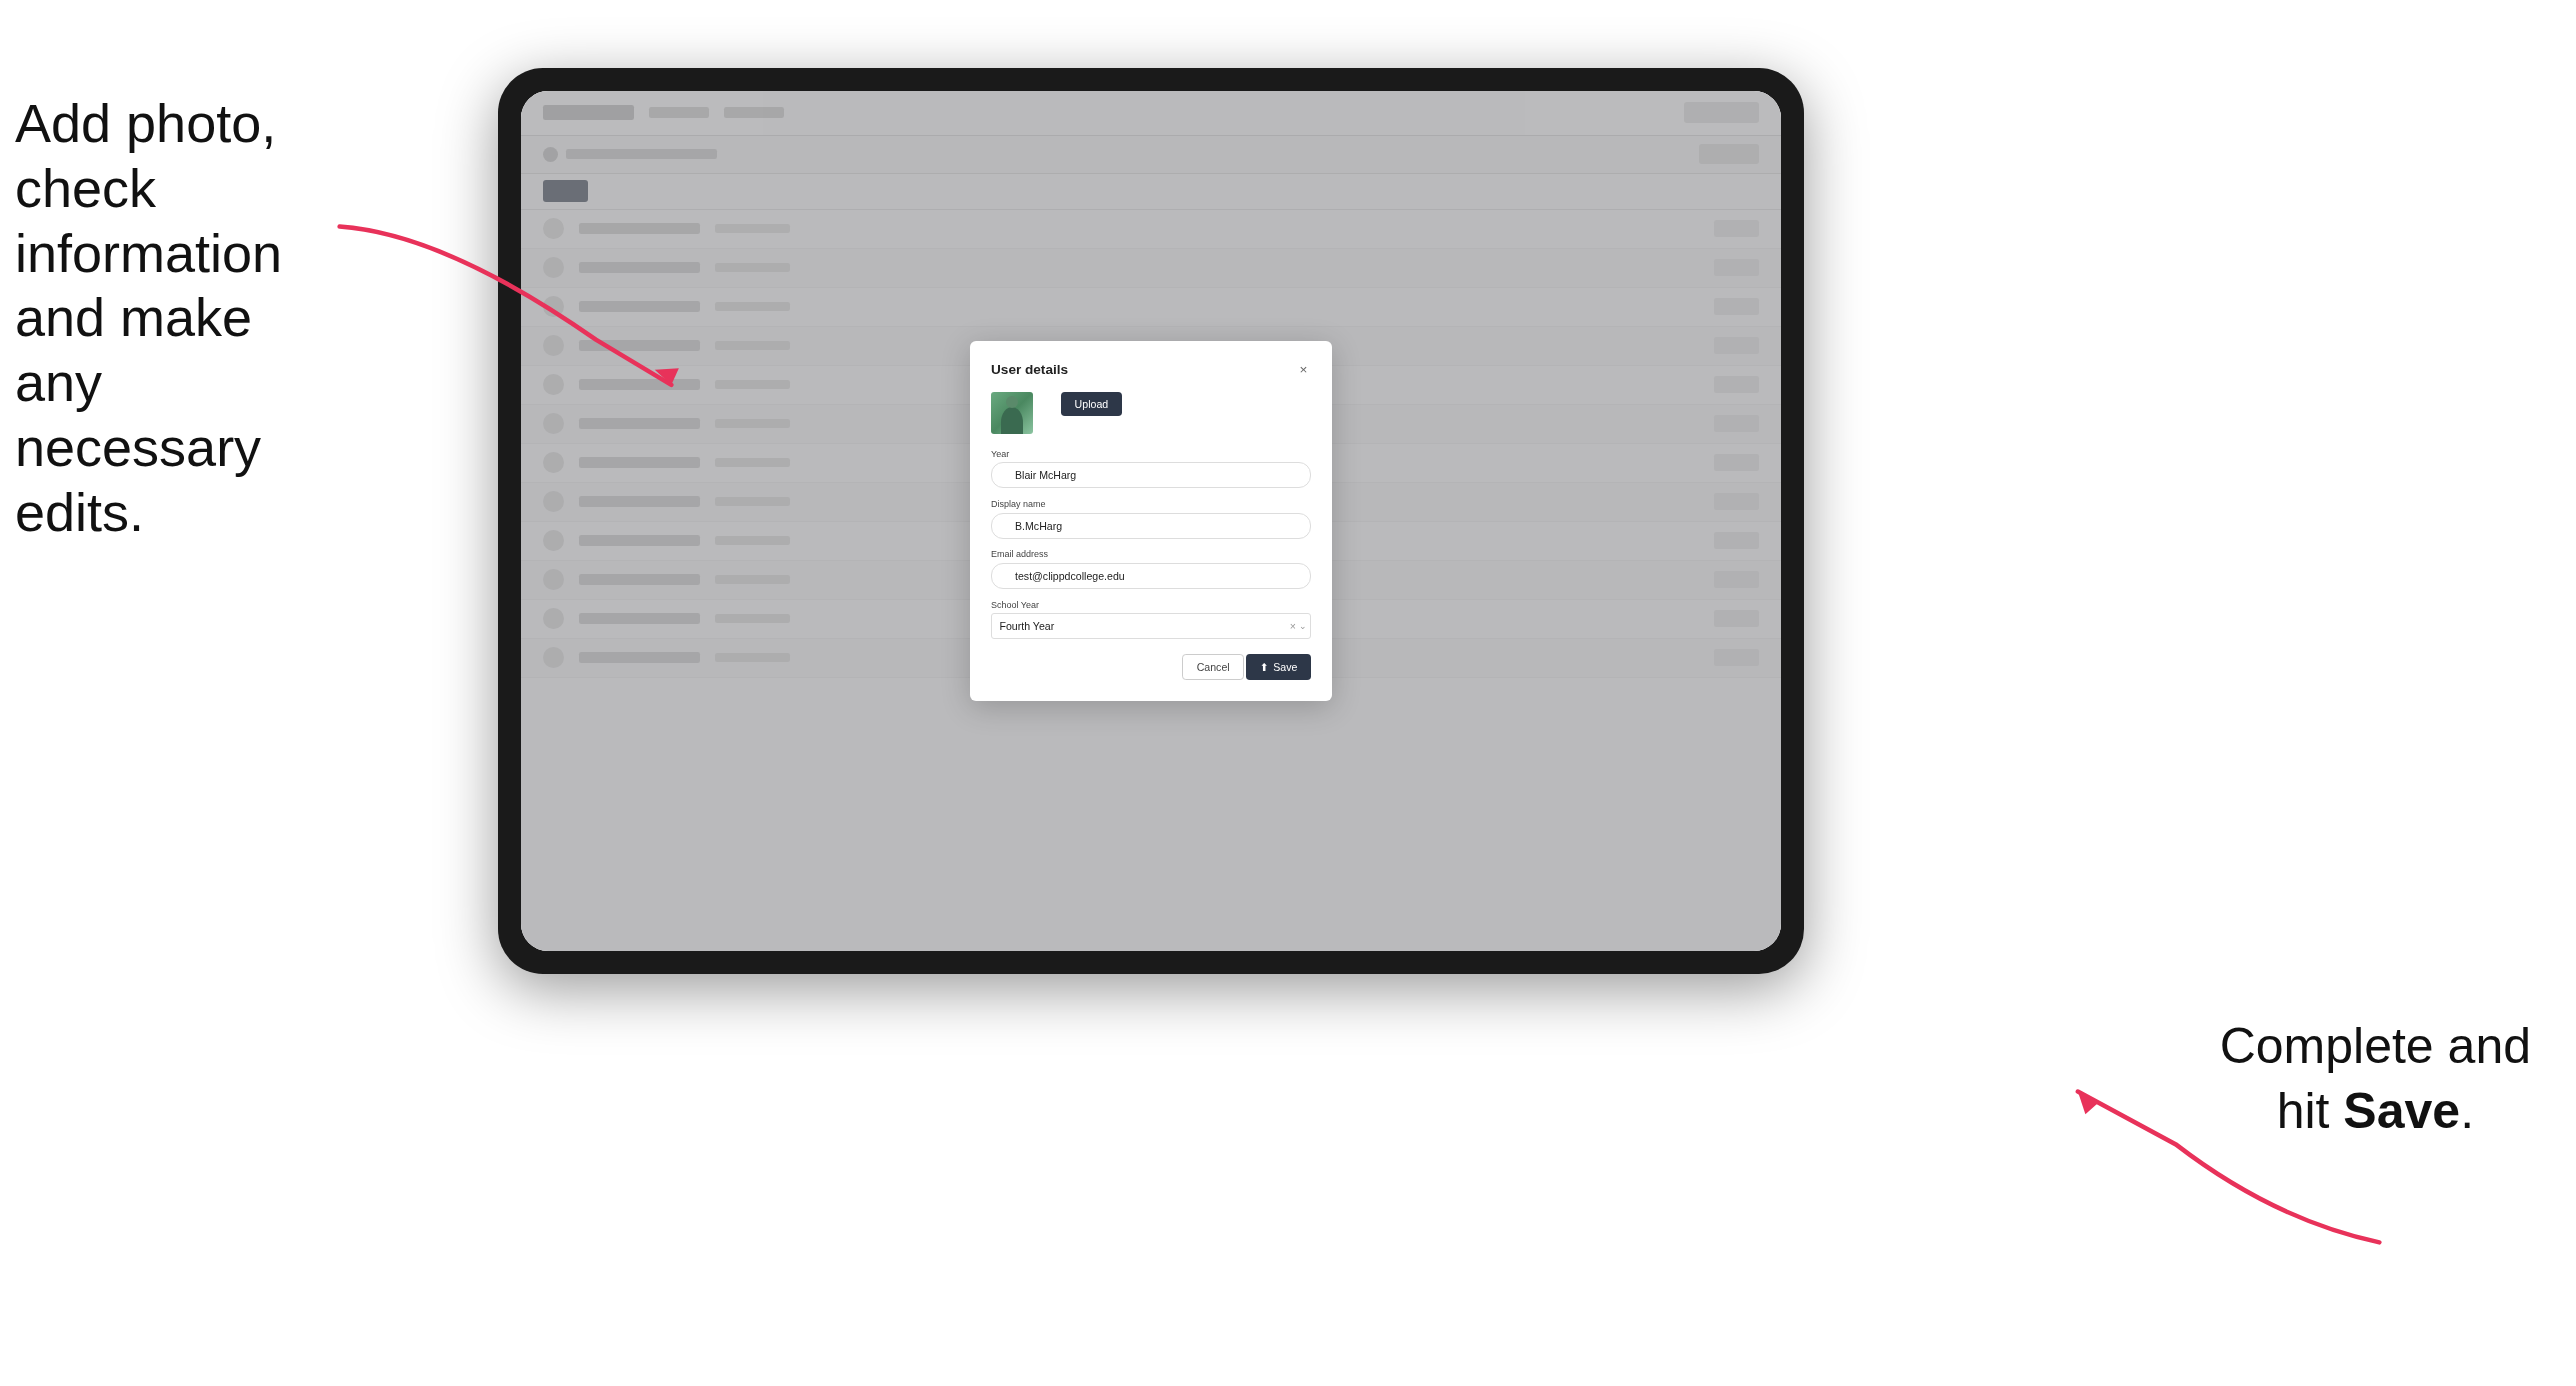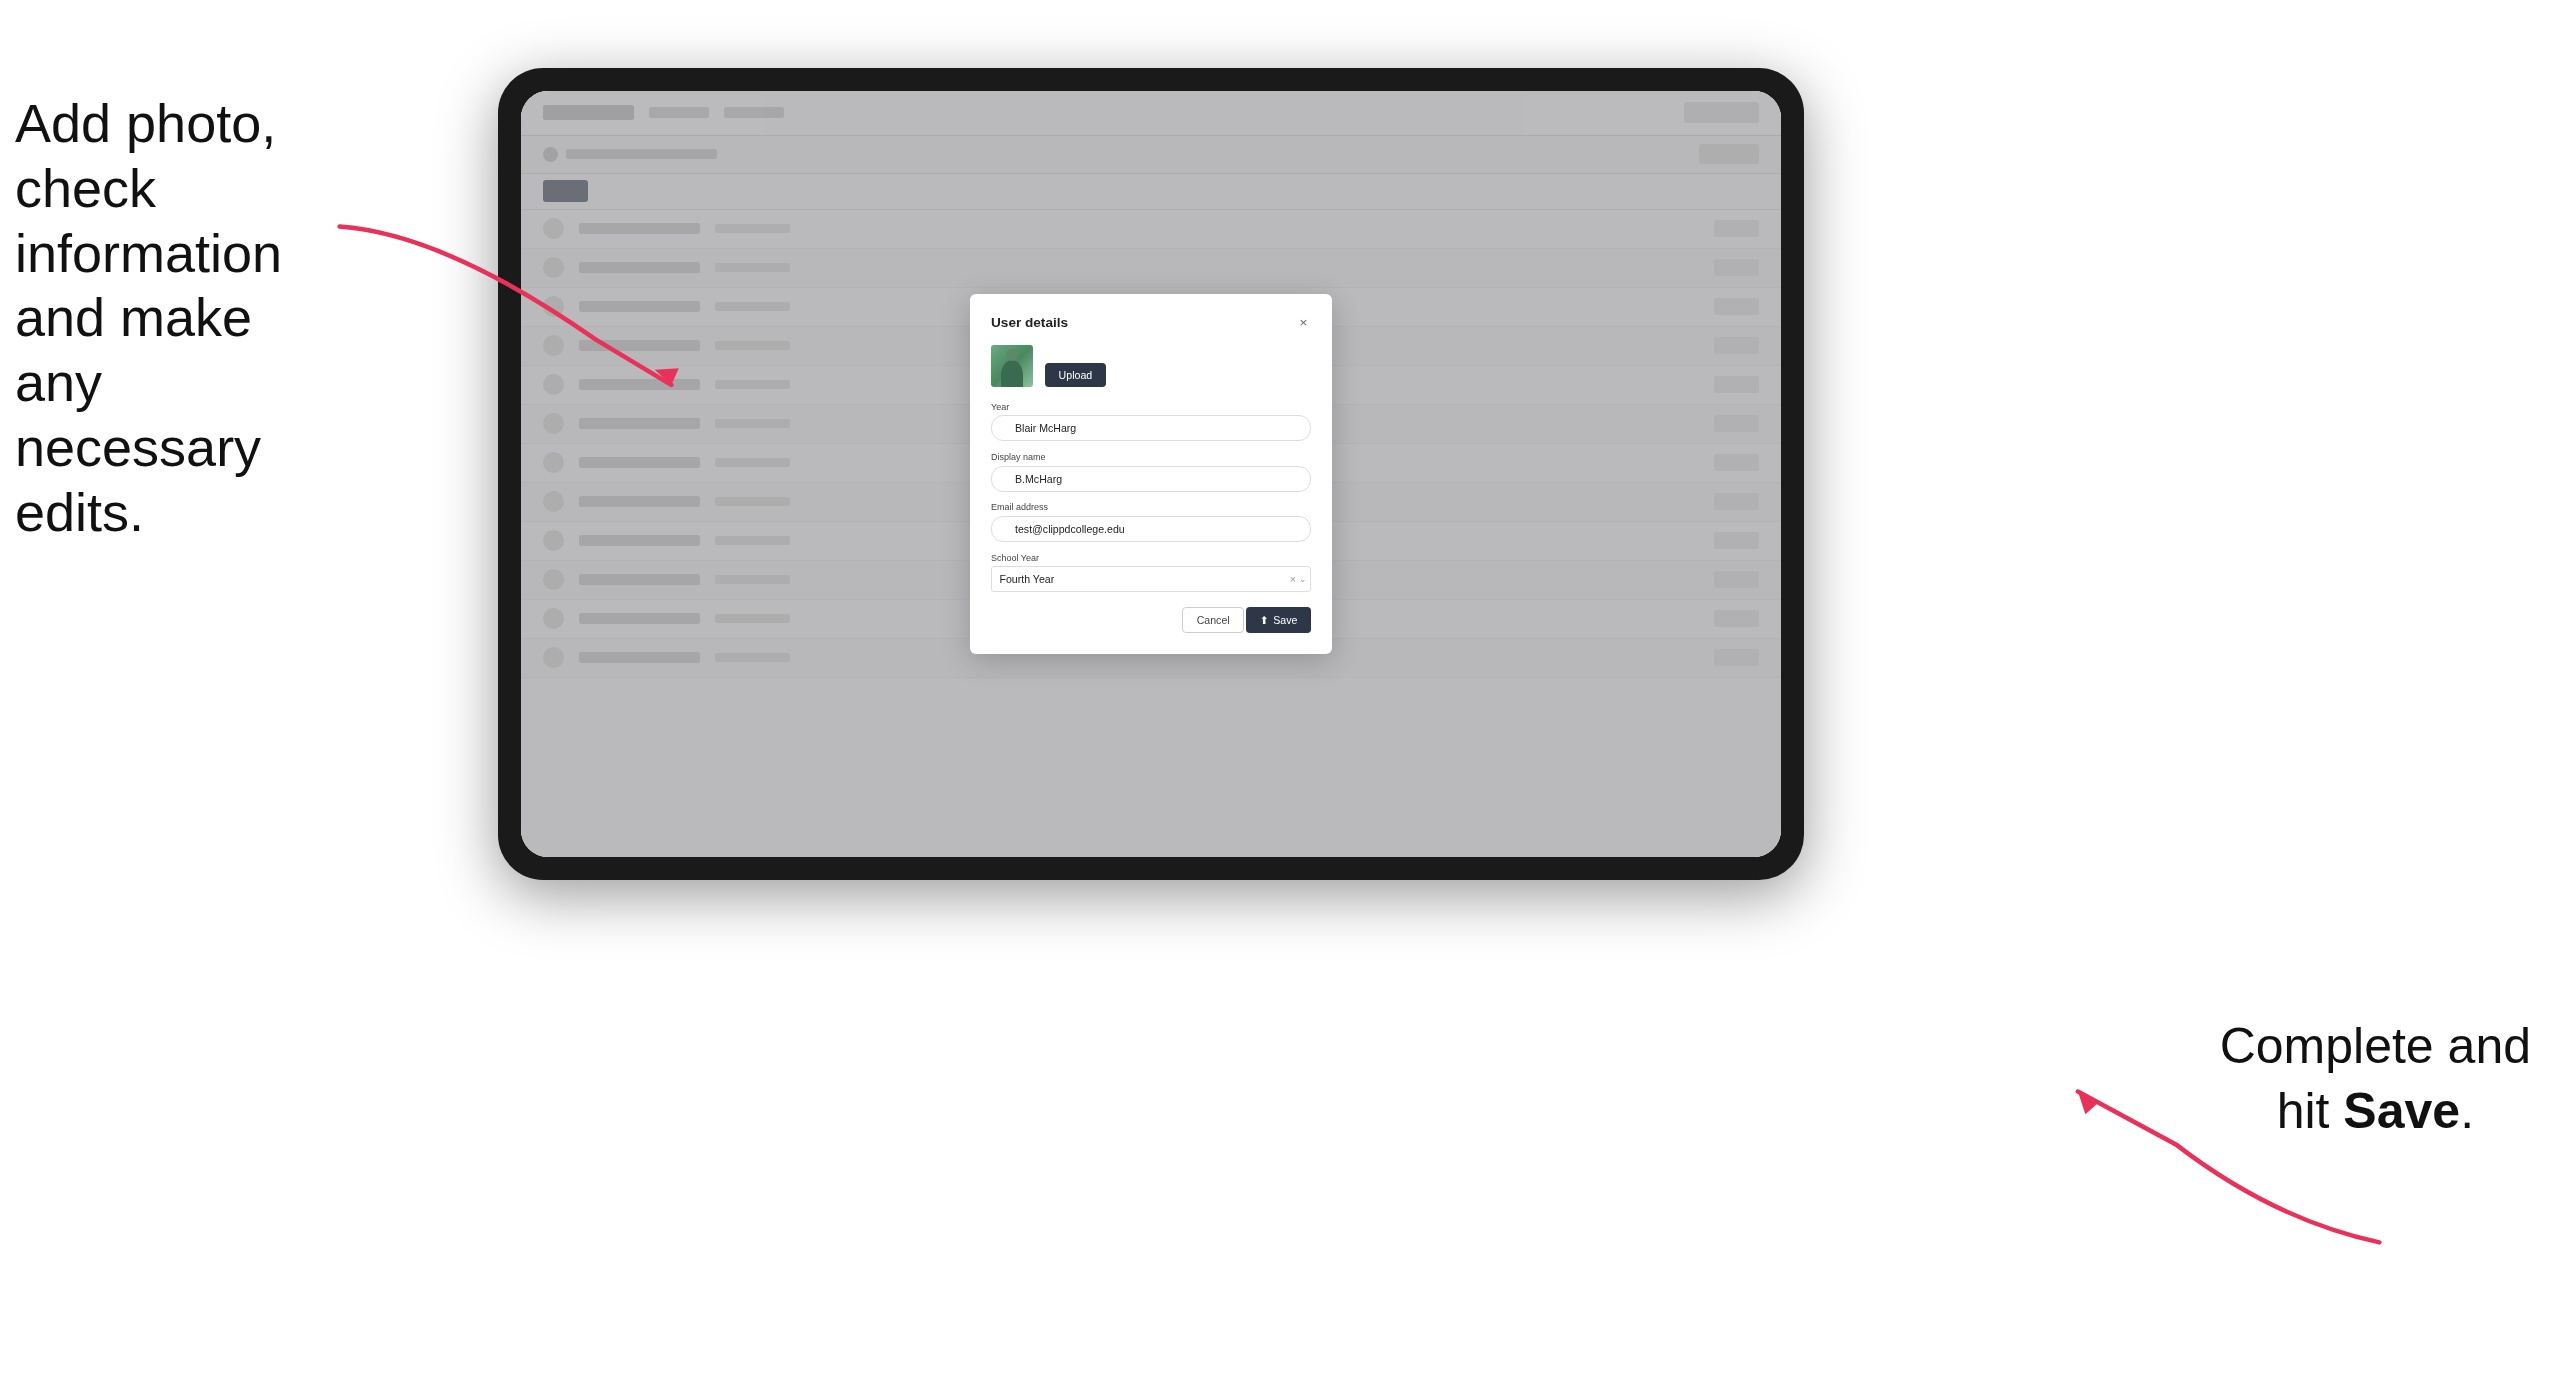--- a/index.html
+++ b/index.html
@@ -40,21 +40,21 @@
     .annotation-right strong {
       font-weight: 700;
     }
 
     
     .tablet-frame {
       position: absolute;
       left: 498px;
       top: 68px;
       width: 1306px;
-      height: 812px;
+      height: 906px;
       background: #1a1a1a;
       border-radius: 45px;
       padding: 22.6px;
       box-shadow: 0 15px 60px rgba(0,0,0,0.4);
     }
 
     .tablet-screen {
       width: 100%;
       height: 100%;
       background: #e8e8e8;
@@ -277,22 +277,22 @@
       cursor: pointer;
       color: #666;
       font-size: 13.6px;
       background: none;
       border: none;
     }
 
     
     .photo-section {
       display: flex;
-      align-items: flex-end;
-      gap: 12px;
+      align-items: flex-start;
+      gap: 28px;
       margin-bottom: 15px;
     }
 
     .photo-thumbnail {
       width: 42px;
       height: 42px;
       border-radius: 3px;
       background: #8bc4a0;
       overflow: hidden;
       position: relative;

